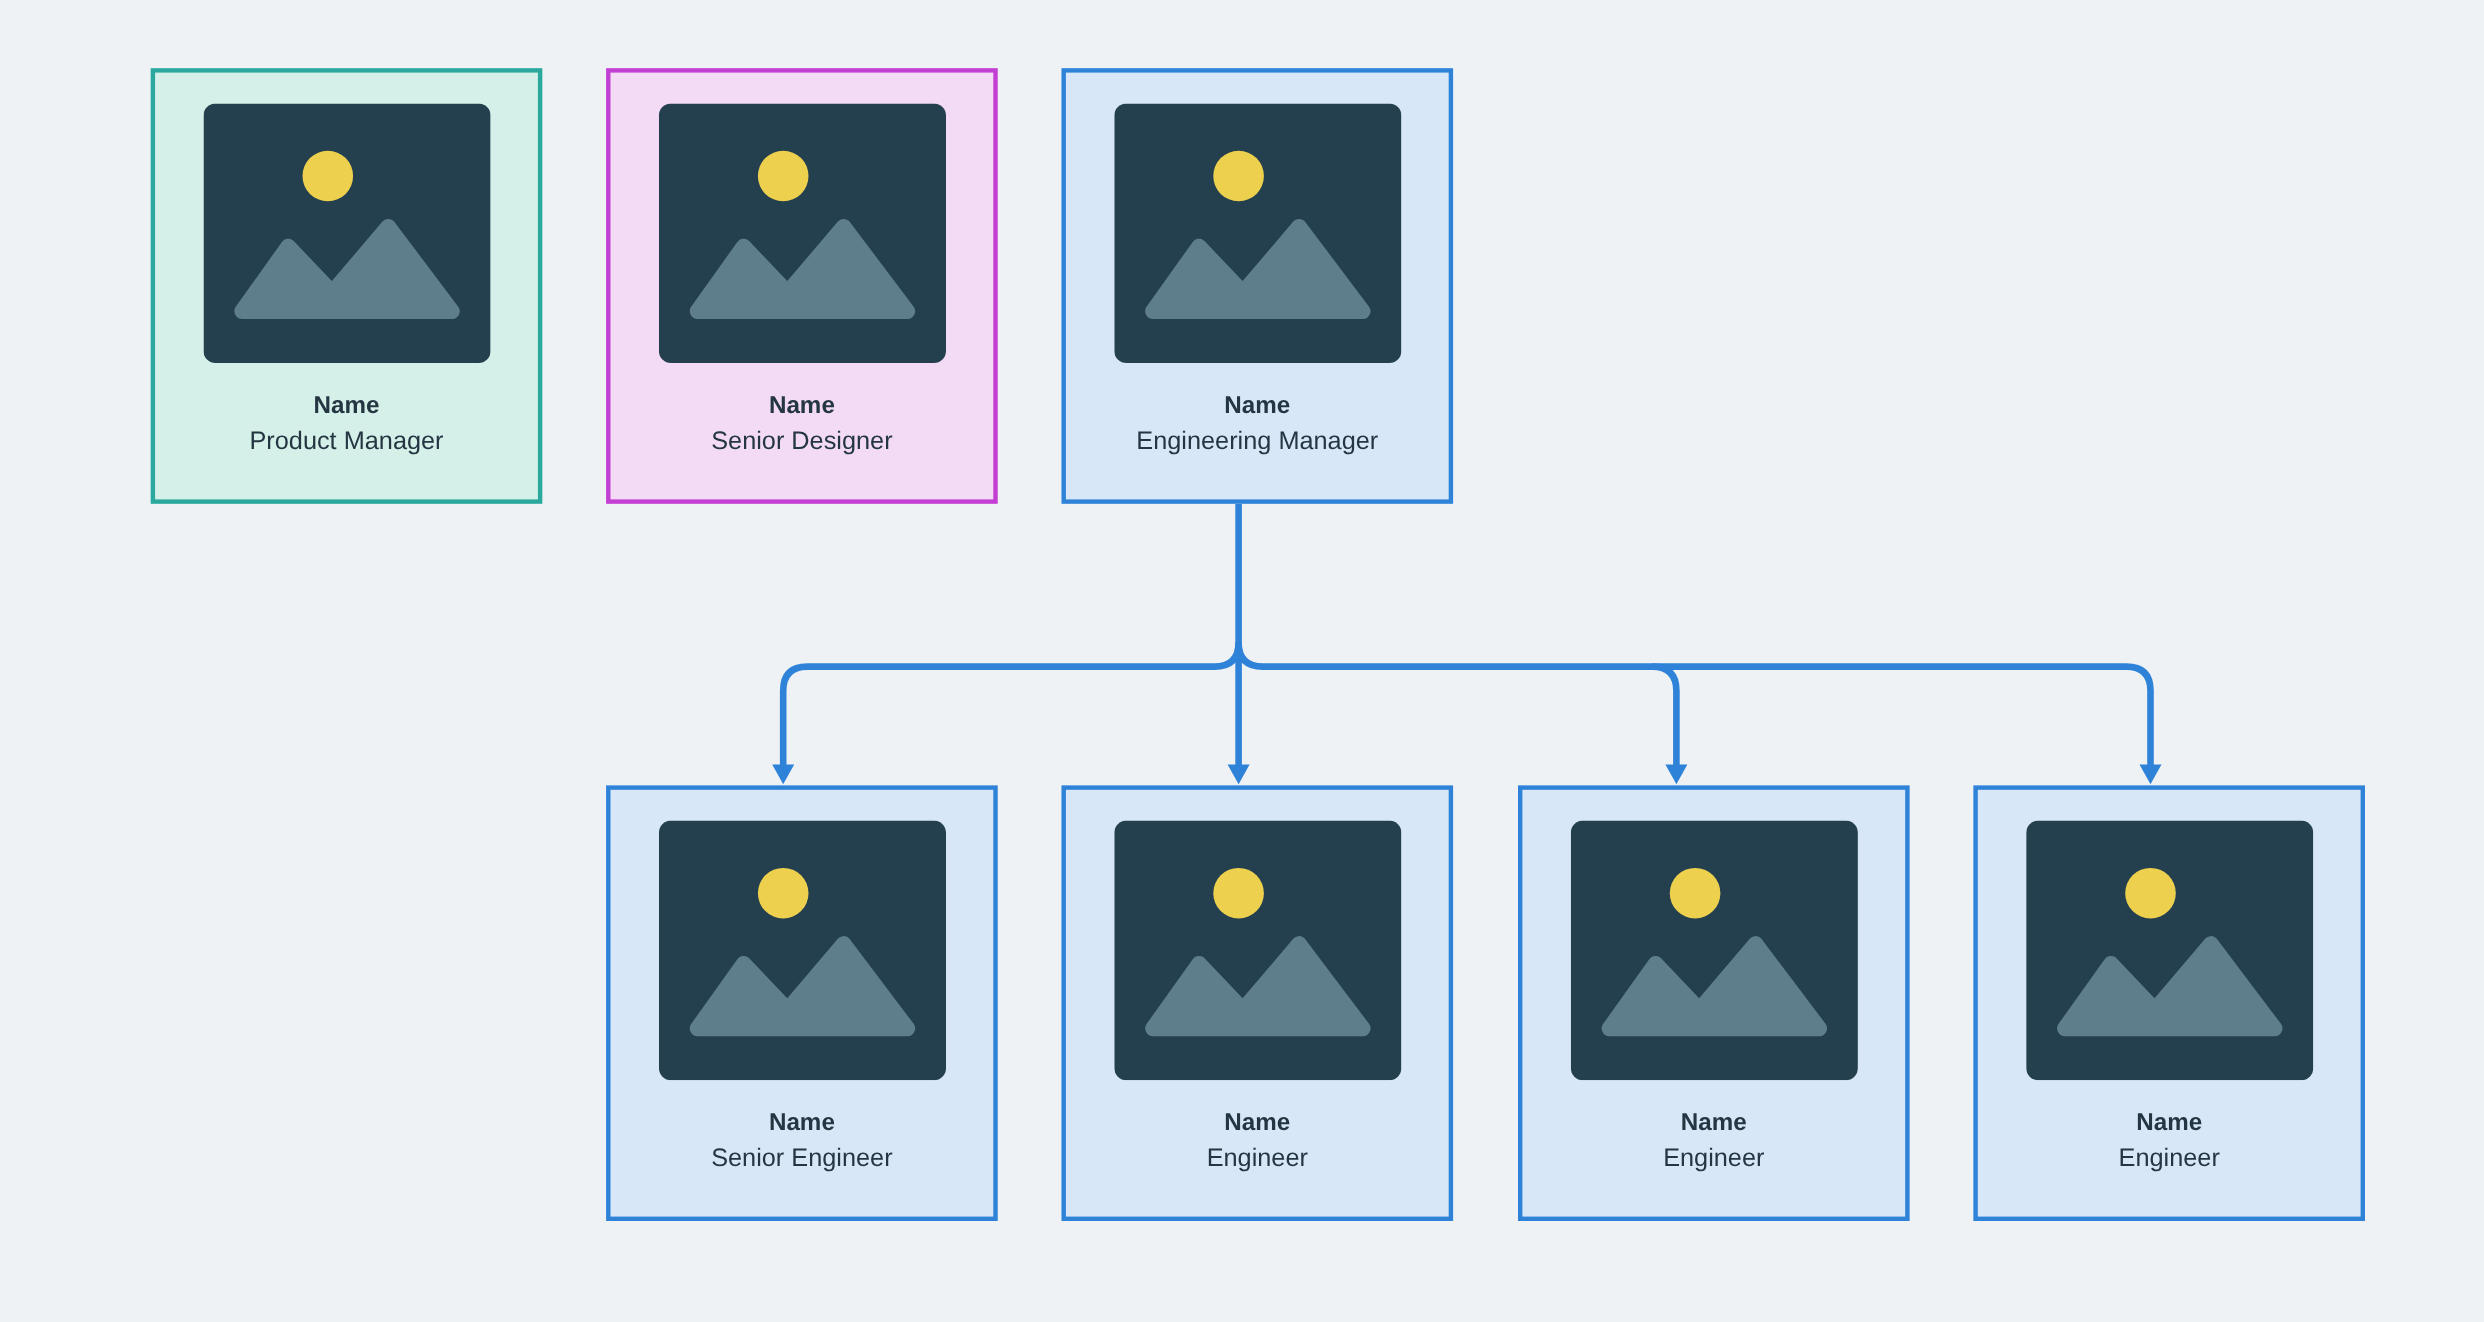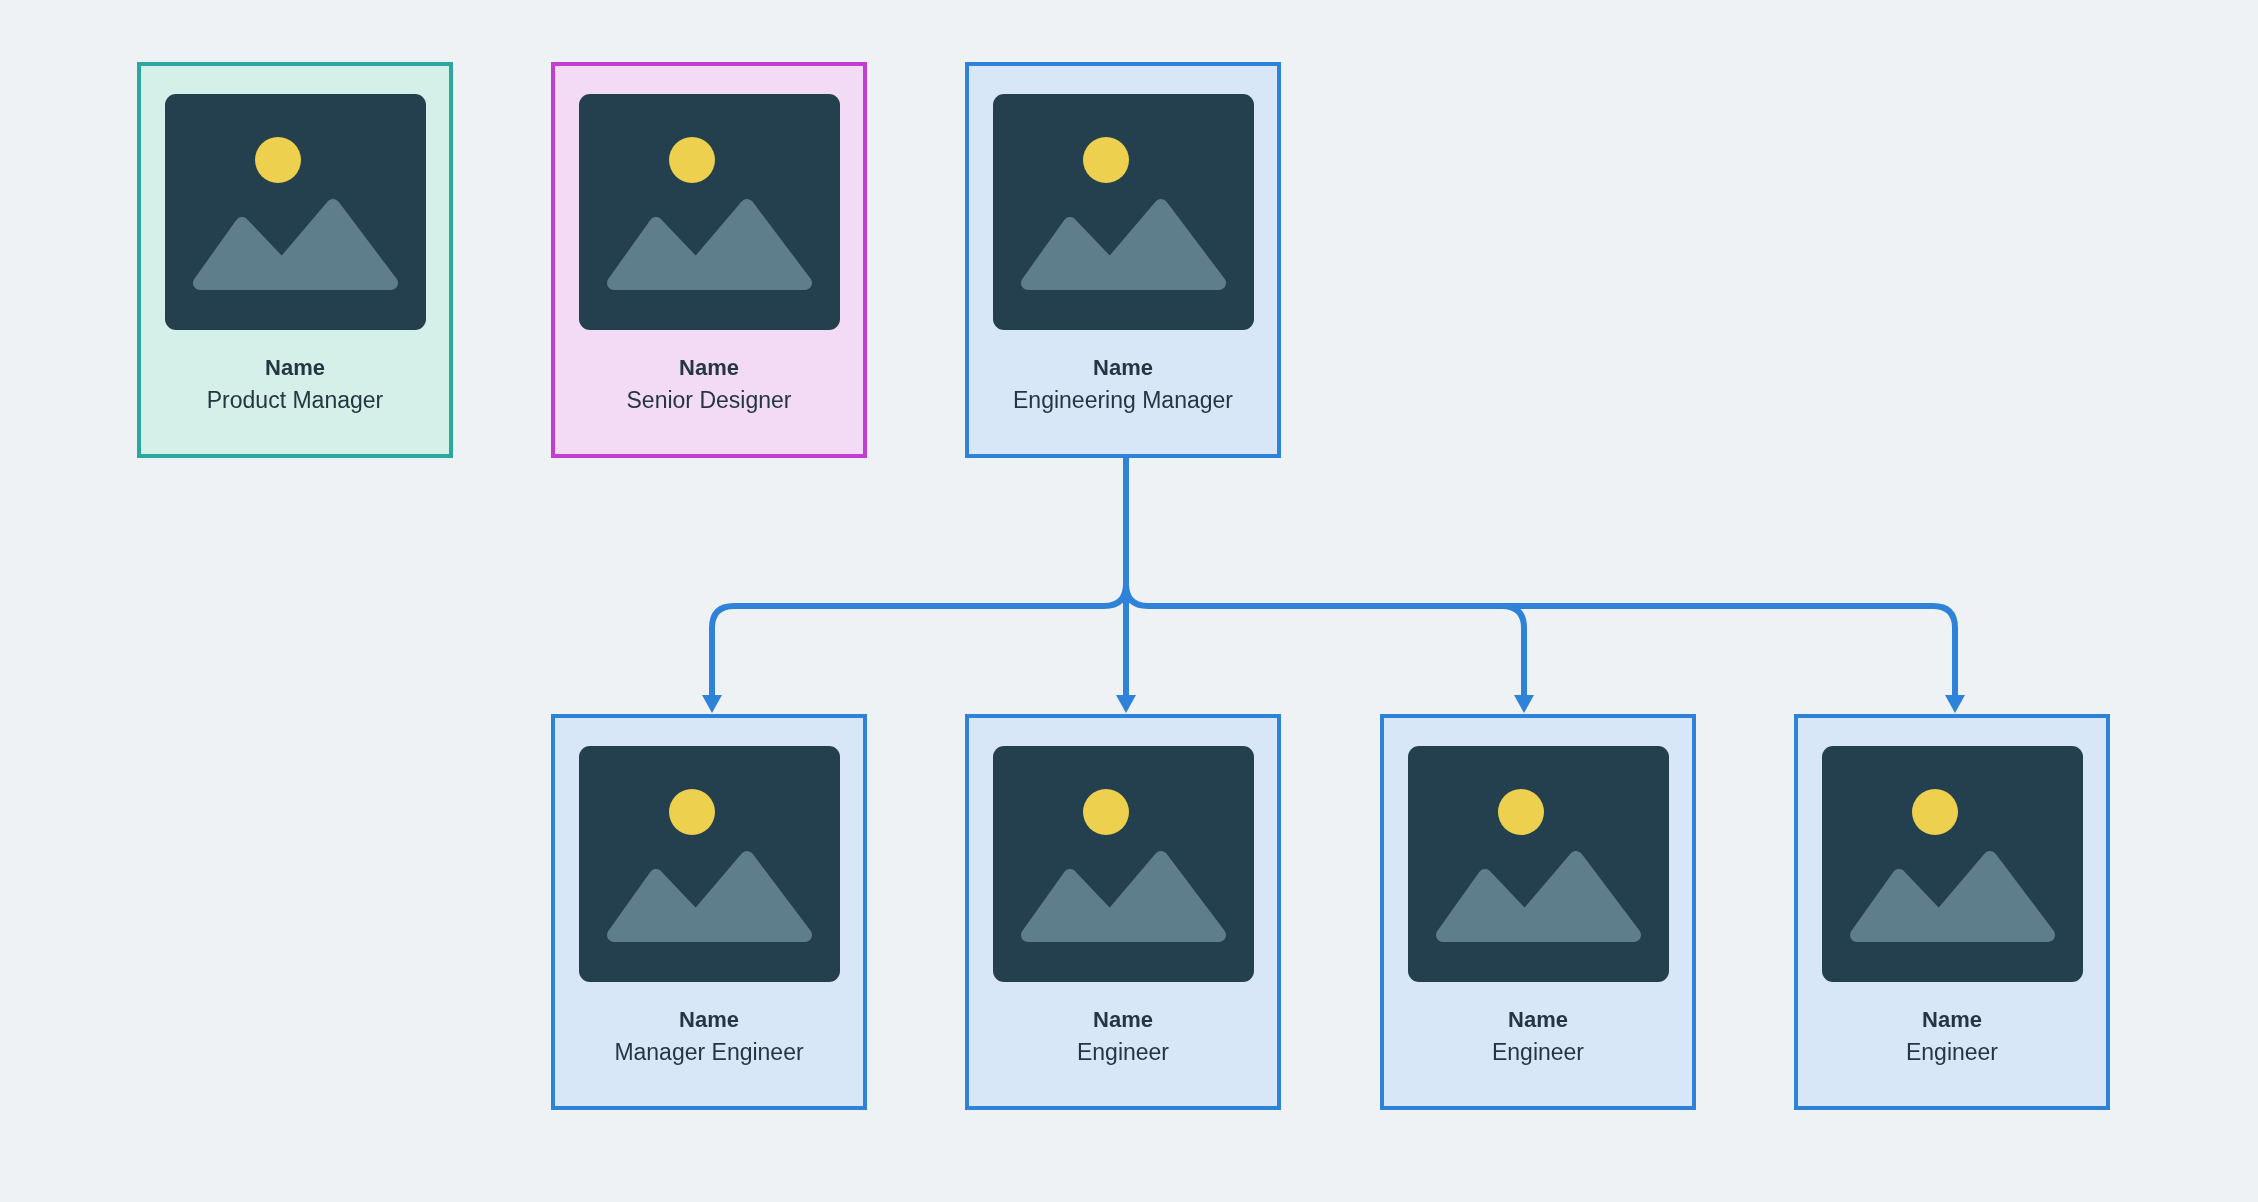--- a/index.html
+++ b/index.html
@@ -30,21 +30,21 @@
     stroke: var(--connector, #2e82d8);
     stroke-width: 6;
   }
   .arrow {
     fill: var(--connector, #2e82d8);
     stroke: none;
   }
   .card {
     position: absolute;
     z-index: 2;
-    width: 316px;
+    width: 356px;
     height: 396px;
     box-sizing: border-box;
     border: 4px solid;
     display: flex;
     flex-direction: column;
     align-items: center;
   }
   .theme-teal    { background: var(--teal-bg, #d5efe9);    border-color: var(--teal-border, #2aa89e); }
   .theme-magenta { background: var(--magenta-bg, #f3daf5); border-color: var(--magenta-border, #c33fd4); }
   .theme-blue    { background: var(--blue-bg, #d7e7f8);    border-color: var(--blue-border, #2e82d8); }
@@ -133,21 +133,21 @@
     <div class="card-role">Engineering Manager</div>
   </div>
 
   <div class="card theme-blue pos-c3">
     <svg class="photo" viewBox="0 0 261 236" aria-hidden="true">
       <rect class="ph-frame" x="0" y="0" width="261" height="236" rx="11"></rect>
       <circle class="ph-sun" cx="113" cy="66" r="23"></circle>
       <path class="ph-mtn" d="M35 189 L77 130 L117 172 L168 112 L226 189 Z"></path>
     </svg>
     <div class="card-name">Name</div>
-    <div class="card-role">Manager Engineer</div>
+    <div class="card-role">Senior Engineer</div>
   </div>
 
   <div class="card theme-blue pos-c4">
     <svg class="photo" viewBox="0 0 261 236" aria-hidden="true">
       <rect class="ph-frame" x="0" y="0" width="261" height="236" rx="11"></rect>
       <circle class="ph-sun" cx="113" cy="66" r="23"></circle>
       <path class="ph-mtn" d="M35 189 L77 130 L117 172 L168 112 L226 189 Z"></path>
     </svg>
     <div class="card-name">Name</div>
     <div class="card-role">Engineer</div>

